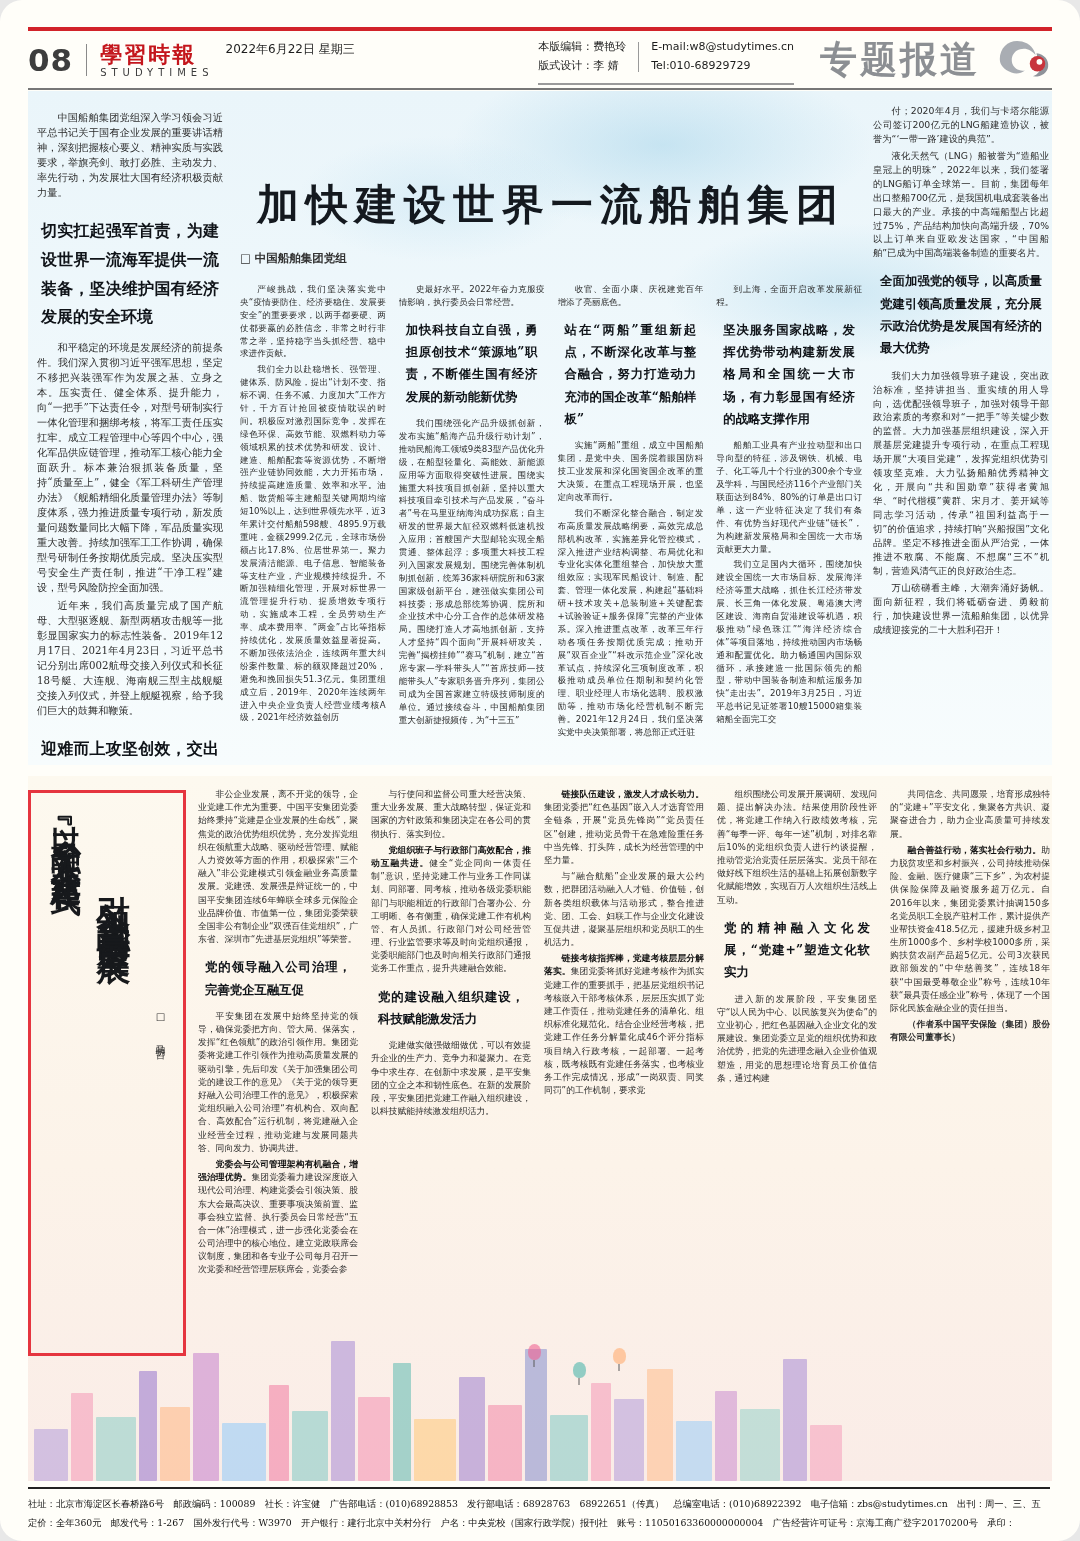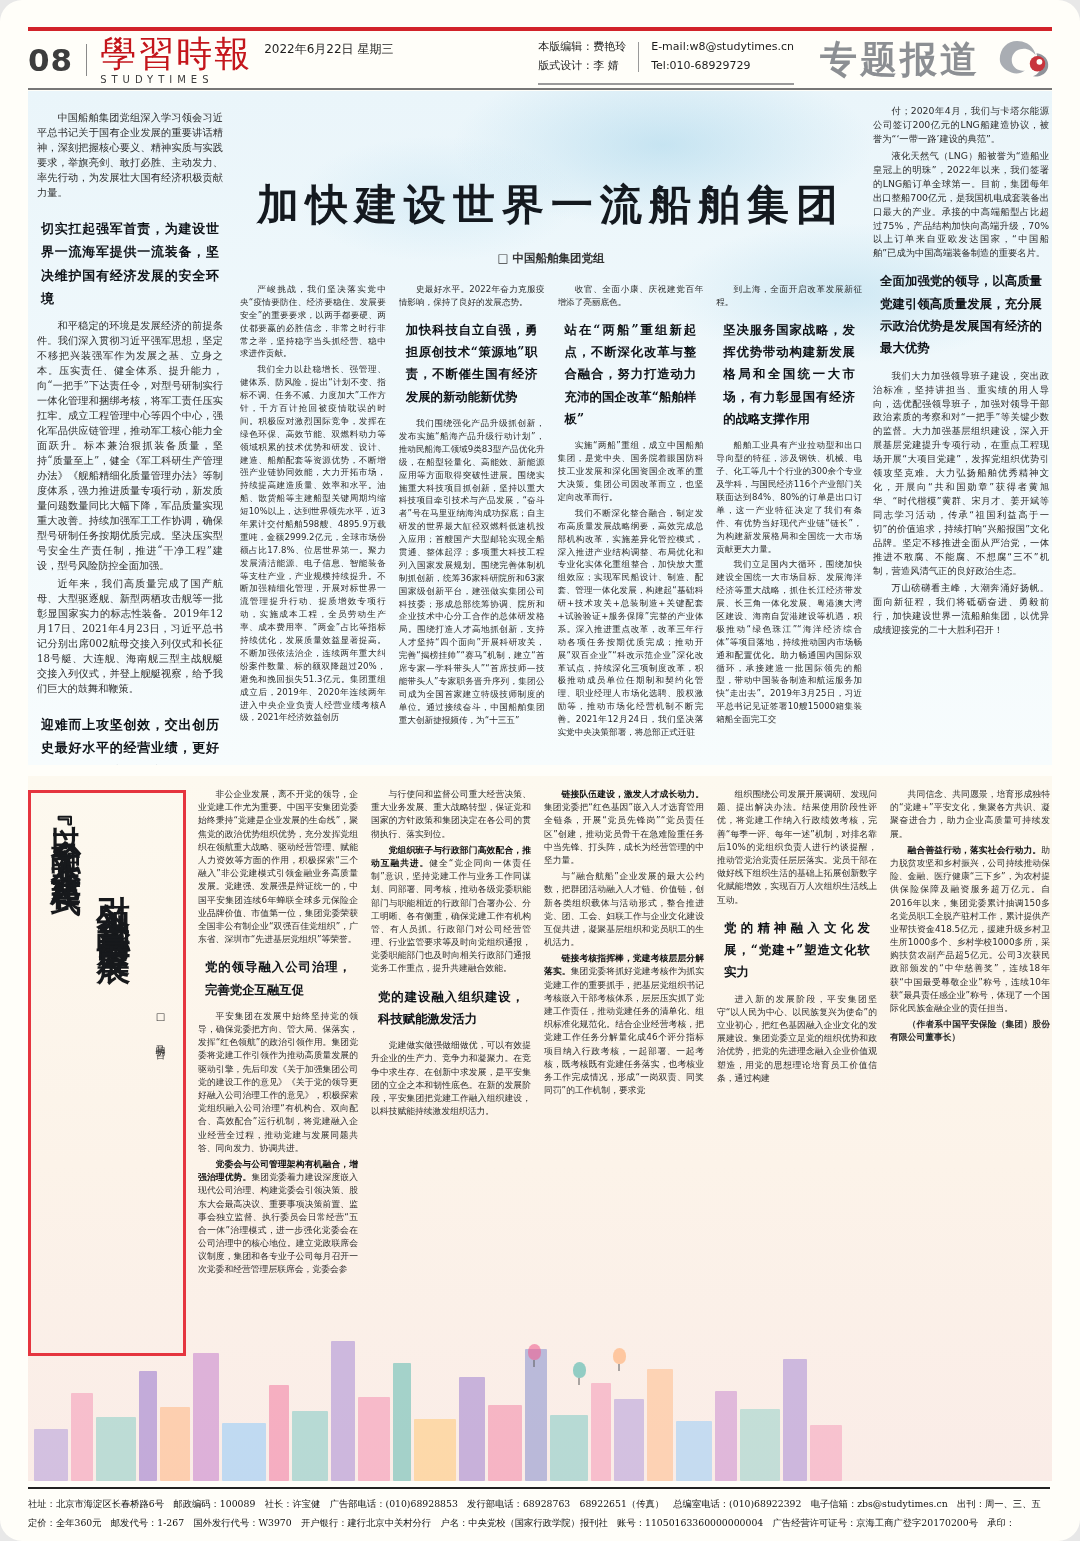--- a/index.html
+++ b/index.html
@@ -5,21 +5,21 @@
   html,body{margin:0;padding:0;background:#e8e8e8;}
   .page{position:relative;width:1080px;height:1541px;background:#fffef9;overflow:hidden;
         font-family:"DejaVu Sans",sans-serif;color:#222;border-radius:22px;}
 
   
   .topline{position:absolute;left:28px;right:28px;top:27px;height:4px;background:#d2232a;}
   .masthead{position:absolute;left:28px;right:28px;top:36px;height:48px;display:flex;align-items:center;}
   .pagenum{font-size:31px;font-weight:bold;color:#3d3d3d;letter-spacing:1px;}
   .vbar{width:1px;height:32px;background:#8a8a8a;margin:0 13px;}
   .logo-wrap{display:flex;flex-direction:column;line-height:1;}
-  .logo-cn{color:#c4161c;font-size:36px;font-weight:400;font-family:"DejaVu Serif",serif;letter-spacing:2px;}
+  .logo-cn{color:#c4161c;font-size:22px;font-weight:700;font-family:"DejaVu Serif",serif;letter-spacing:2px;}
   .logo-en{font-size:10px;letter-spacing:5px;color:#3c3c3c;margin-top:3px;}
   .date{font-size:12px;color:#1e1e1e;margin-left:12px;align-self:flex-start;margin-top:5px;}
   .m-right{margin-left:auto;display:flex;}
   .infobox{display:flex;align-items:center;border-bottom:2px solid #9a9a9a;padding-bottom:5px;}
   .staff{font-size:11px;color:#1c1c1c;line-height:1.7;white-space:nowrap;}
   .staff-sep{width:1px;height:30px;background:#9a9a9a;margin:0 12px;}
   .contact{font-size:11px;color:#1c1c1c;line-height:1.7;white-space:nowrap;}
   .section-title{font-size:37px;font-weight:900;color:#8c8f93;letter-spacing:3px;margin:0 14px 0 26px;}
   .hrule{position:absolute;left:28px;right:28px;top:88px;border-top:2px solid #777;border-bottom:1px solid #b5b5b5;height:2px;}
 
@@ -36,25 +36,25 @@
   
   .article-top{position:absolute;left:28px;right:28px;top:91px;height:674px;display:flex;
      background:linear-gradient(180deg,#eaf5fa 0%,#f1f9fc 55%,#f7fcfd 100%);}
   .article-top::before{content:"";position:absolute;inset:0;pointer-events:none;
      background:
        radial-gradient(ellipse 300px 120px at 62% 8%, rgba(130,195,225,.35), transparent 70%),
        radial-gradient(ellipse 260px 100px at 80% 30%, rgba(130,195,225,.28), transparent 70%),
        radial-gradient(ellipse 200px 90px at 40% 16%, rgba(160,210,235,.25), transparent 70%);}
   .intro{width:186px;padding:20px 9px 0 9px;font-size:10.2px;line-height:1.47;
          font-family:"DejaVu Serif",serif;position:relative;z-index:1;}
-  .intro .blk.subhead{font-size:13px;padding:0 2px;margin-top:16px;}
+  .intro .blk.subhead{font-size:16px;padding:0 2px;margin-top:16px;}
   .center{flex:1;display:flex;flex-direction:column;padding:0 8px;position:relative;z-index:1;}
   .headline{margin:86px 0 0 0;text-align:center;font-size:42px;letter-spacing:7px;color:#14191f;
             font-weight:900;font-family:"DejaVu Serif",serif;}
-  .byline1{text-align:center;font-size:11.5px;color:#333;margin-top:18px;font-weight:bold;}
+  .byline1{text-align:left;font-size:11.5px;color:#333;margin-top:18px;font-weight:bold;}
   .cols4{display:flex;gap:13px;margin-top:17px;flex:1;overflow:hidden;}
   .cols4 .col{flex:1;}
   .rightcol{width:176px;padding:13px 3px 0 3px;font-size:9.3px;position:relative;z-index:1;}
 
   
   .article-bottom{position:absolute;left:28px;right:28px;top:776px;height:705px;
      background:linear-gradient(180deg,#fdf9ef 0%,#fcf3e9 55%,#faece7 100%);}
   .redbox{position:absolute;left:0;top:14px;width:152px;height:560px;border:3px solid #e5353f;z-index:2;}
   .vt{writing-mode:vertical-rl;text-orientation:upright;font-family:"DejaVu Serif",serif;
       font-weight:900;color:#17191c;position:absolute;line-height:1;}
@@ -127,28 +127,28 @@
       </div>
     <div class="center">
       <h1 class="headline">加快建设世界一流船舶集团</h1>
       <div class="byline1">□ 中国船舶集团党组</div>
       <div class="cols4">
         <div class="col">
             <p class="blk p">严峻挑战，我们坚决落实党中央“疫情要防住、经济要稳住、发展要安全”的重要要求，以两手都要硬、两仗都要赢的必胜信念，非常之时行非常之举，坚持稳字当头抓经营、稳中求进作贡献。</p>
             <p class="blk p">我们全力以赴稳增长、强管理、健体系、防风险，提出“计划不变、指标不调、任务不减、力度加大”工作方针，千方百计抢回被疫情耽误的时间。积极应对激烈国际竞争，发挥在绿色环保、高效节能、双燃料动力等领域积累的技术优势和研发、设计、建造、船舶配套等资源优势，不断增强产业链协同效能，大力开拓市场，持续提高建造质量、效率和水平。油船、散货船等主建船型关键周期均缩短10%以上，达到世界领先水平，近3年累计交付船舶598艘、4895.9万载重吨，金额2999.2亿元，全球市场份额占比17.8%、位居世界第一。聚力发展清洁能源、电子信息、智能装备等支柱产业，产业规模持续提升。不断加强精细化管理，开展对标世界一流管理提升行动、提质增效专项行动，实施成本工程，全员劳动生产率、成本费用率、“两金”占比等指标持续优化，发展质量效益显著提高。不断加强依法治企，连续两年重大纠纷案件数量、标的额双降超过20%，避免和挽回损失51.3亿元。集团重组成立后，2019年、2020年连续两年进入中央企业负责人经营业绩考核A级，2021年经济效益创历</p>
           </div>
         <div class="col">
-            <p class="blk p">史最好水平。2022年奋力克服疫情影响，保持了良好的发展态势。</p>
+            <p class="blk p">史最好水平。2022年奋力克服疫情影响，执行委员会日常经营。</p>
             <p class="blk subhead">加快科技自立自强，勇担原创技术“策源地”职责，不断催生国有经济发展的新动能新优势</p>
             <p class="blk p">我们围绕强化产品升级抓创新，发布实施“船海产品升级行动计划”，推动民船海工领域9类83型产品优化升级，在船型轻量化、高能效、新能源应用等方面取得突破性进展。围绕实施重大科技项目抓创新，坚持以重大科技项目牵引技术与产品发展，“奋斗者”号在马里亚纳海沟成功探底；自主研发的世界最大缸径双燃料低速机投入应用；首艘国产大型邮轮实现全船贯通、整体起浮；多项重大科技工程列入国家发展规划。围绕完善体制机制抓创新，统筹36家科研院所和63家国家级创新平台，建强做实集团公司科技委；形成总部统筹协调、院所和企业技术中心分工合作的总体研发格局。围绕打造人才高地抓创新，支持人才坚持“四个面向”开展科研攻关，完善“揭榜挂帅”“赛马”机制，建立“首席专家—学科带头人”“首席技师—技能带头人”专家职务晋升序列，集团公司成为全国首家建立特级技师制度的单位。通过接续奋斗，中国船舶集团重大创新捷报频传，为“十三五”</p>
           </div>
         <div class="col">
             <p class="blk p">收官、全面小康、庆祝建党百年增添了亮丽底色。</p>
             <p class="blk subhead">站在“两船”重组新起点，不断深化改革与整合融合，努力打造动力充沛的国企改革“船舶样板”</p>
-            <p class="blk p">实施“两船”重组，成立中国船舶集团，是党中央、国务院着眼国防科技工业发展和深化国资国企改革的重大决策。集团公司因改革而立，也坚定向改革而行。</p>
+            <p class="blk p">实施“两船”重组，成立中国船舶集团，是党中央、国务院着眼国防科技工业发展和深化国资国企改革的重大决策。在重点工程现场开展，也坚定向改革而行。</p>
             <p class="blk p">我们不断深化整合融合，制定发布高质量发展战略纲要，高效完成总部机构改革，实施差异化管控模式，深入推进产业结构调整、布局优化和专业化实体化重组整合，加快放大重组效应；实现军民船设计、制造、配套、管理一体化发展，构建起“基础科研+技术攻关+总装制造+关键配套+试验验证+服务保障”完整的产业体系。深入推进重点改革，改革三年行动各项任务按期优质完成；推动开展“双百企业”“科改示范企业”深化改革试点，持续深化三项制度改革，积极推动成员单位任期制和契约化管理、职业经理人市场化选聘、股权激励等，推动市场化经营机制不断完善。2021年12月24日，我们坚决落实党中央决策部署，将总部正式迁驻</p>
           </div>
         <div class="col">
             <p class="blk p">到上海，全面开启改革发展新征程。</p>
             <p class="blk subhead">坚决服务国家战略，发挥优势带动构建新发展格局和全国统一大市场，有力彰显国有经济的战略支撑作用</p>
             <p class="blk p">船舶工业具有产业拉动型和出口导向型的特征，涉及钢铁、机械、电子、化工等几十个行业的300余个专业及学科，与国民经济116个产业部门关联面达到84%、80%的订单是出口订单，这一产业特征决定了我们有条件、有优势当好现代产业链“链长”，为构建新发展格局和全国统一大市场贡献更大力量。</p>
             <p class="blk p">我们立足国内大循环，围绕加快建设全国统一大市场目标、发展海洋经济等重大战略，抓住长江经济带发展、长三角一体化发展、粤港澳大湾区建设、海南自贸港建设等机遇，积极推动“绿色珠江”“海洋经济综合体”等项目落地，持续推动国内市场畅通和配置优化。助力畅通国内国际双循环，承接建造一批国际领先的船型，带动中国装备制造和航运服务加快“走出去”。2019年3月25日，习近平总书记见证签署10艘15000箱集装箱船全面完工交</p>
           </div>
       </div>
     </div>

